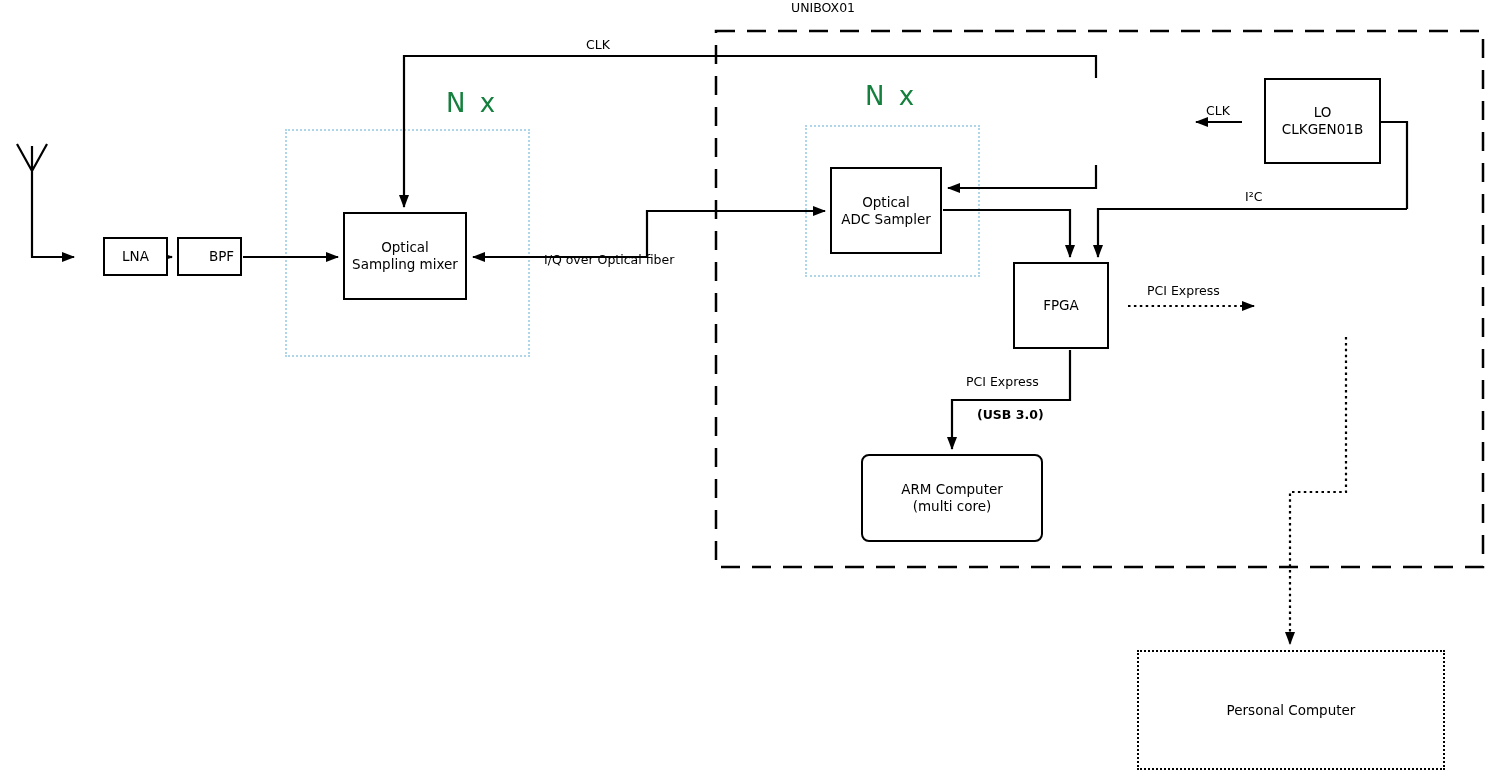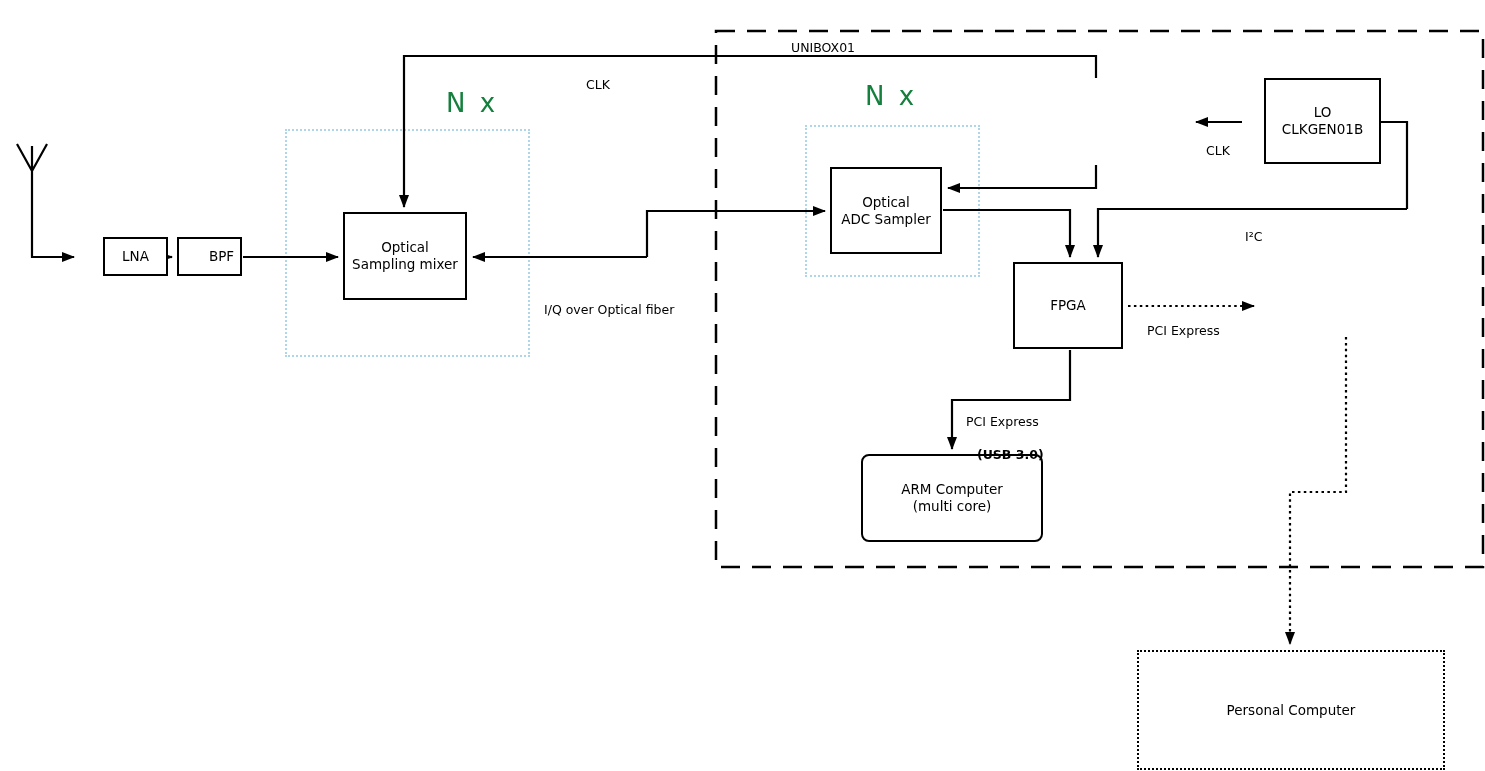--- a/index.html
+++ b/index.html
@@ -29,21 +29,20 @@
     box-sizing:border-box;
     border:2px dotted #aed6e8;
     background:transparent;
     z-index:0;
   }
   .edge-label{
     position:absolute;
     font-size:12.5px;color:#000;
     white-space:nowrap;
     z-index:3;
-    margin-top:40px;
   }
   .nx-label{
     position:absolute;
     font-size:26px;
     letter-spacing:3px;
     color:#15803d;
     white-space:nowrap;
     z-index:3;
   }
 </style>
@@ -104,33 +103,33 @@
   <div class="block" style="left:343px;top:212px;width:124px;height:88px;">Optical
 Sampling mixer</div>
 
   <div class="block" style="left:830px;top:167px;width:112px;height:87px;">Optical
 ADC Sampler</div>
 
 
   <div class="block" style="left:1264px;top:78px;width:117px;height:86px;">LO
 CLKGEN01B</div>
 
-  <div class="block" style="left:1013px;top:262px;width:110px;height:87px;">FPGA</div>
+  <div class="block" style="left:1013px;top:262px;width:96px;height:87px;">FPGA</div>
 
 
   <div class="block" style="left:861px;top:454px;width:182px;height:88px;border-radius:8px;">ARM Computer
 (multi core)</div>
 
   <div class="block dotted" style="left:1137px;top:650px;width:308px;height:120px;">Personal Computer</div>
 
   <span class="edge-label" style="left:586px;top:37px;">CLK</span>
 
   <span class="edge-label" style="left:1206px;top:103px;">CLK</span>
 
-  <span class="edge-label" style="left:544px;top:262px;">I/Q over Optical fiber</span>
+  <span class="edge-label" style="left:544px;top:252px;">I/Q over Optical fiber</span>
 
   <span class="edge-label" style="left:1245px;top:189px;">I²C</span>
 
   <span class="edge-label" style="left:1147px;top:283px;">PCI Express</span>
 
   <span class="edge-label" style="left:966px;top:374px;">PCI Express</span>
 
   <span class="edge-label" style="left:977px;top:407px;font-weight:bold;">(USB 3.0)</span>
 
 </div>

